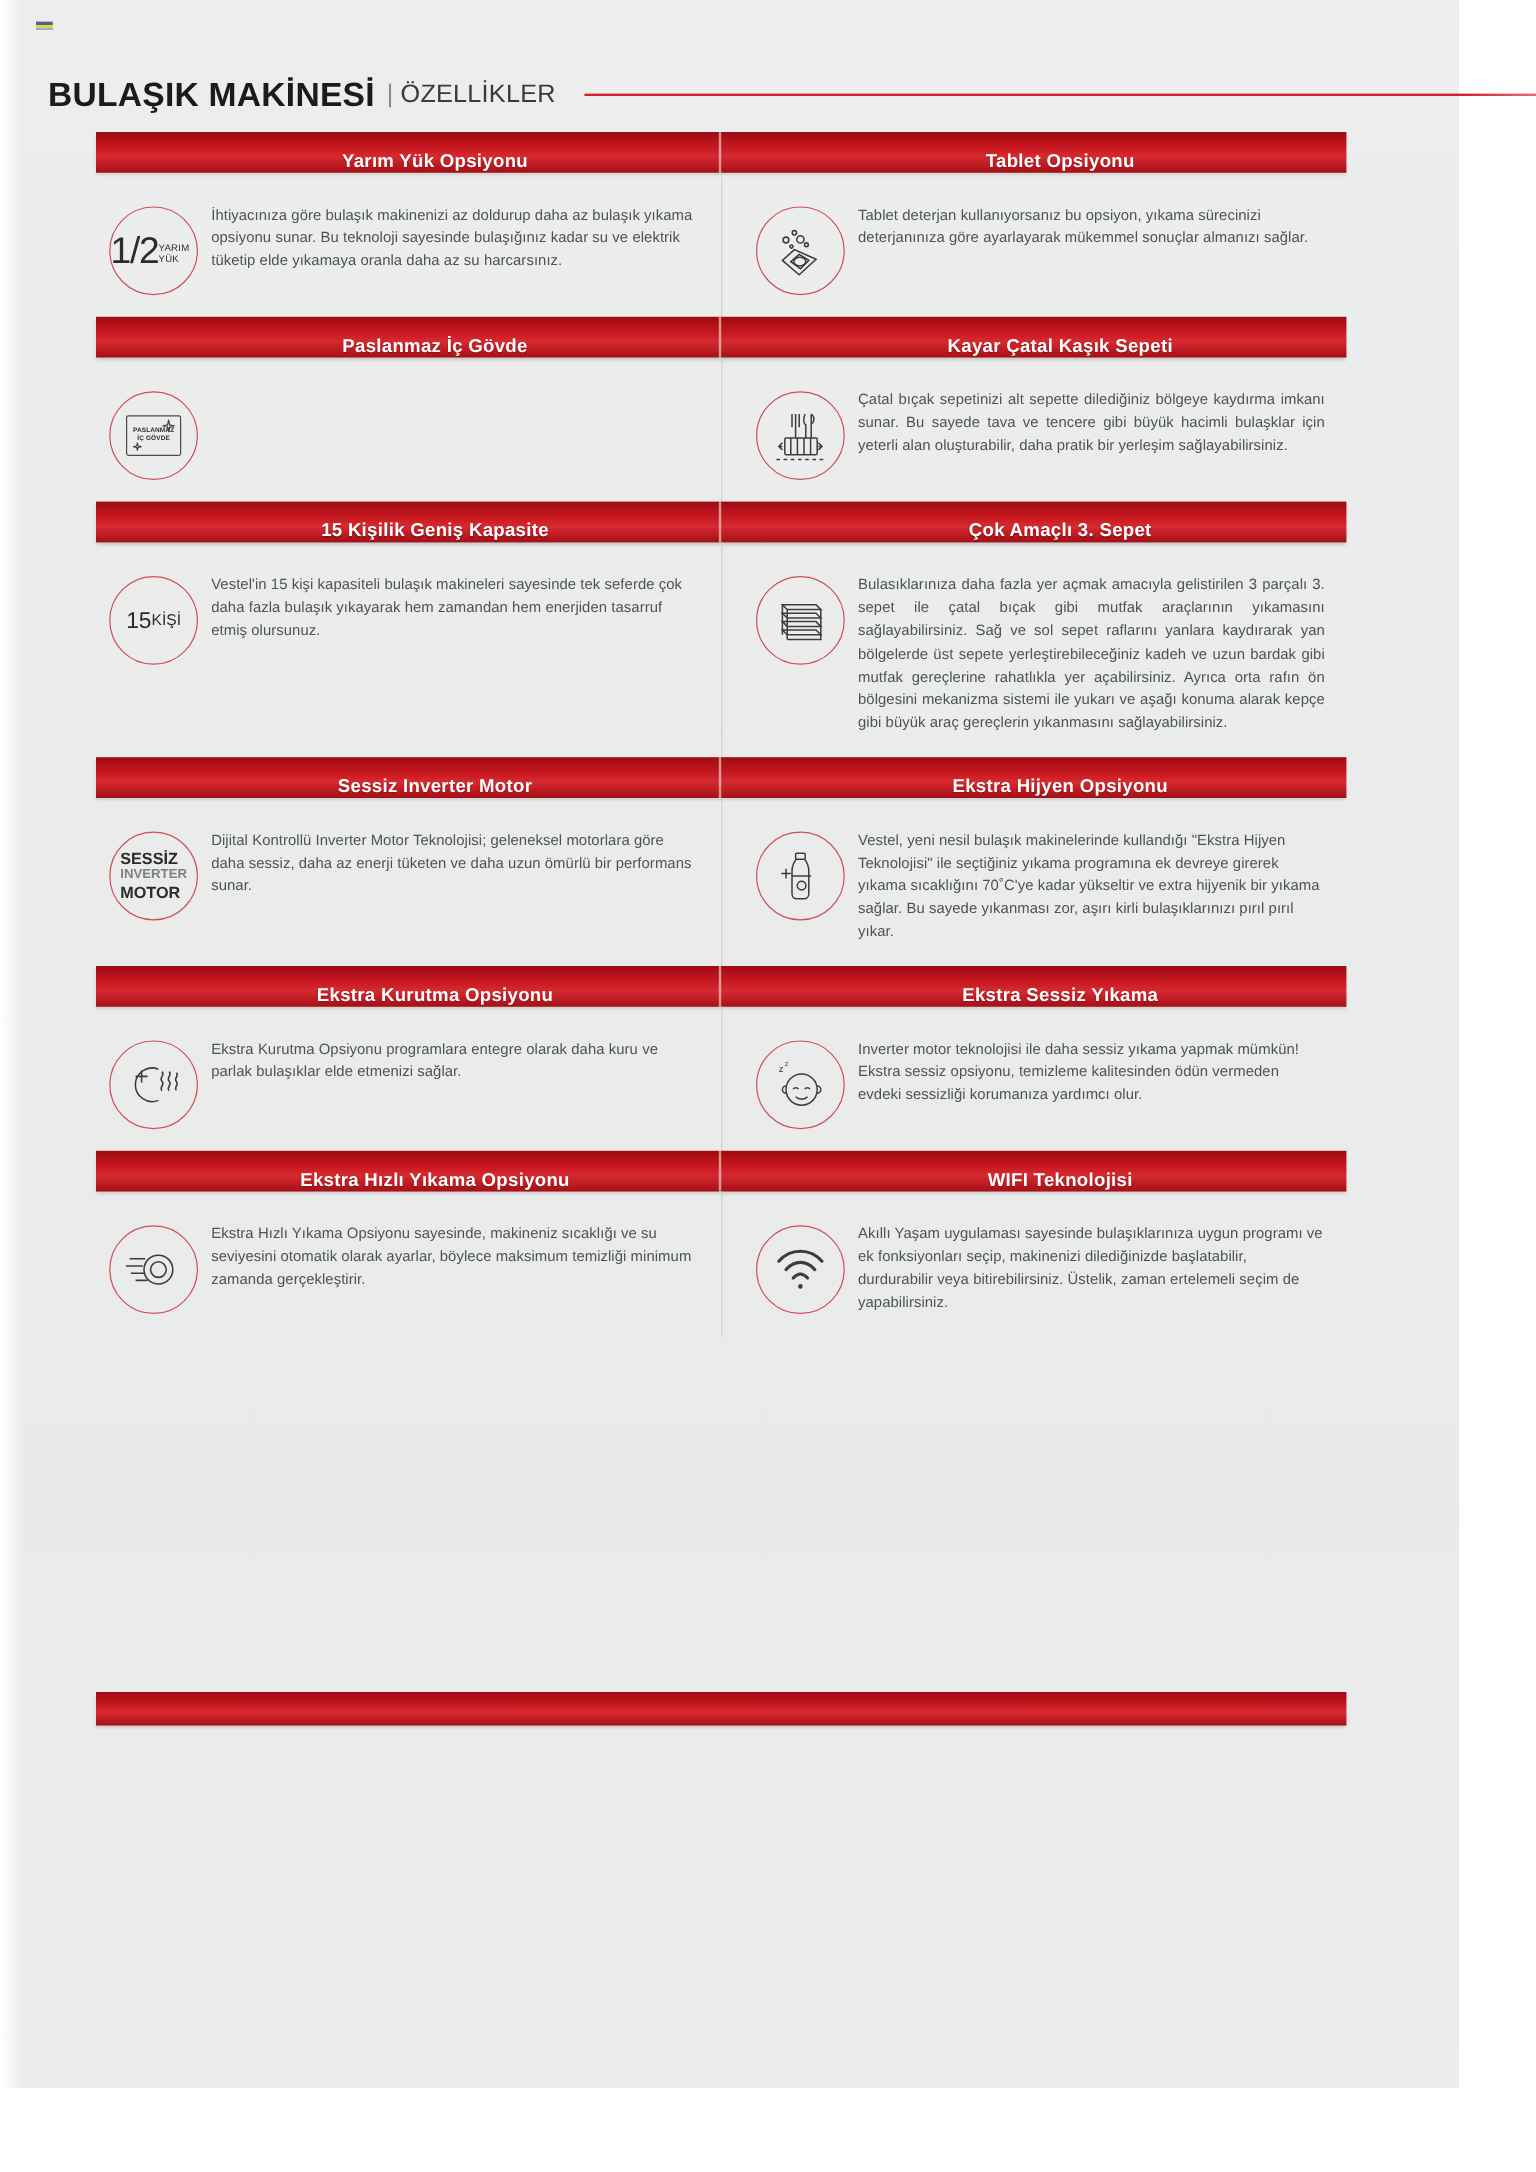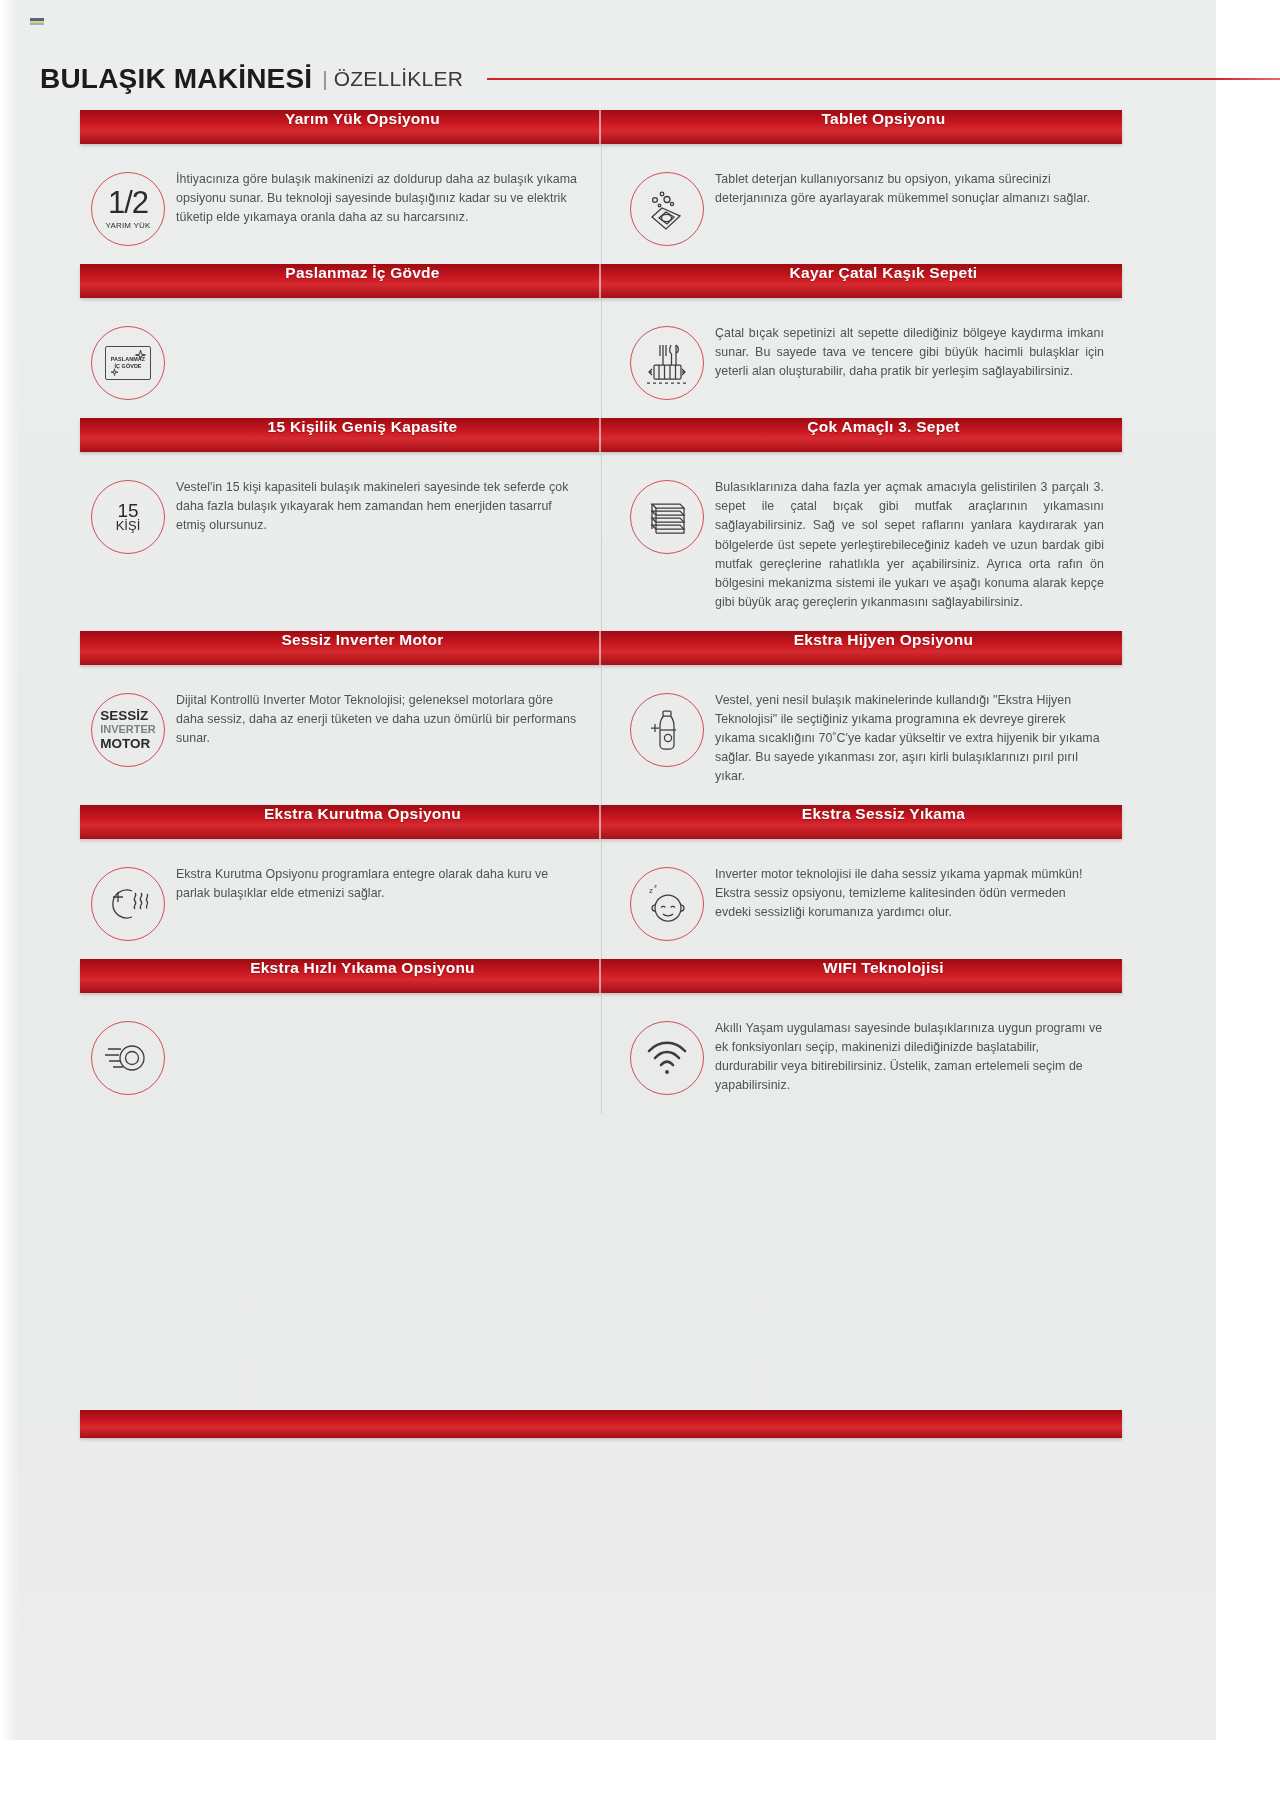--- a/index.html
+++ b/index.html
@@ -65,21 +65,21 @@
   .row{ position:relative; }
   .bar{
     position:relative;
     height:34px;
     background:linear-gradient(180deg,#9e0b12 0%,#c81720 38%,#d62a30 60%,#a50f16 100%);
     display:flex; align-items:center; justify-content:center;
     box-shadow:0 2px 3px rgba(0,0,0,.16);
   }
   .bar.split{ display:flex; }
   .bar .cell{
-    flex:1 1 50%; display:flex; align-items:flex-start; justify-content:center;
+    flex:1 1 50%; display:flex; align-items:flex-end; justify-content:center;
     height:100%;
     margin-left:44px;
   }
   .bar .cell.left{ position:relative; }
   .bar .cell.left::after{
     content:""; position:absolute; right:0; top:0; bottom:0; width:2px;
     background:rgba(255,255,255,.55);
   }
   .bar-title{
     color:#ffffff; font-size:15.5px; font-weight:bold; letter-spacing:.25px;
@@ -102,21 +102,21 @@
   .col.right{ padding-left:18px; }
 
   .icon-wrap{
     flex:0 0 96px; width:96px; display:flex; align-items:center; justify-content:center;
     padding-top:4px;
   }
   .icon-circle{
     width:74px; height:74px; border-radius:50%;
     border:1.4px solid #d04f58;
     display:flex; align-items:center; justify-content:center;
-    flex-direction:column;
+    flex-direction:row;
     color:#3c3c3c;
     background:transparent;
   }
   .icon-circle svg{ display:block; }
 
   .desc{
     flex:1 1 auto;
     font-size:12.4px; line-height:1.55; color:#4e5355;
     letter-spacing:.05px;
     padding-top:2px;
@@ -382,20 +382,21 @@
         <div class="col">
           <div class="icon-wrap">
             <div class="icon-circle">
               <svg width="52" height="50" viewBox="0 0 52 50" fill="none" stroke="#3c3c3c" stroke-width="1.3">
                 <circle cx="30" cy="25" r="12"></circle>
                 <circle cx="30" cy="25" r="6.5"></circle>
                 <path d="M6 16 H19 M3 22 H17 M7 28 H19 M11 34 H21"></path>
               </svg>
             </div>
           </div>
+          <div class="desc">Ekstra Hızlı Yıkama Opsiyonu sayesinde, makineniz sıcaklığı ve su seviyesini otomatik olarak ayarlar, böylece maksimum temizliği minimum zamanda gerçekleştirir.</div>
         </div>
         <div class="col right">
           <div class="icon-wrap">
             <div class="icon-circle">
               <svg width="52" height="46" viewBox="0 0 52 46" fill="none" stroke="#3c3c3c" stroke-width="2.6" stroke-linecap="round">
                 <path d="M8 16 C18 5 34 5 44 16"></path>
                 <path d="M14 23 C21 15 31 15 38 23"></path>
                 <path d="M20 30 C24 25.5 28 25.5 32 30"></path>
                 <circle cx="26" cy="37" r="1.9" fill="#3c3c3c" stroke="none"></circle>
               </svg>

